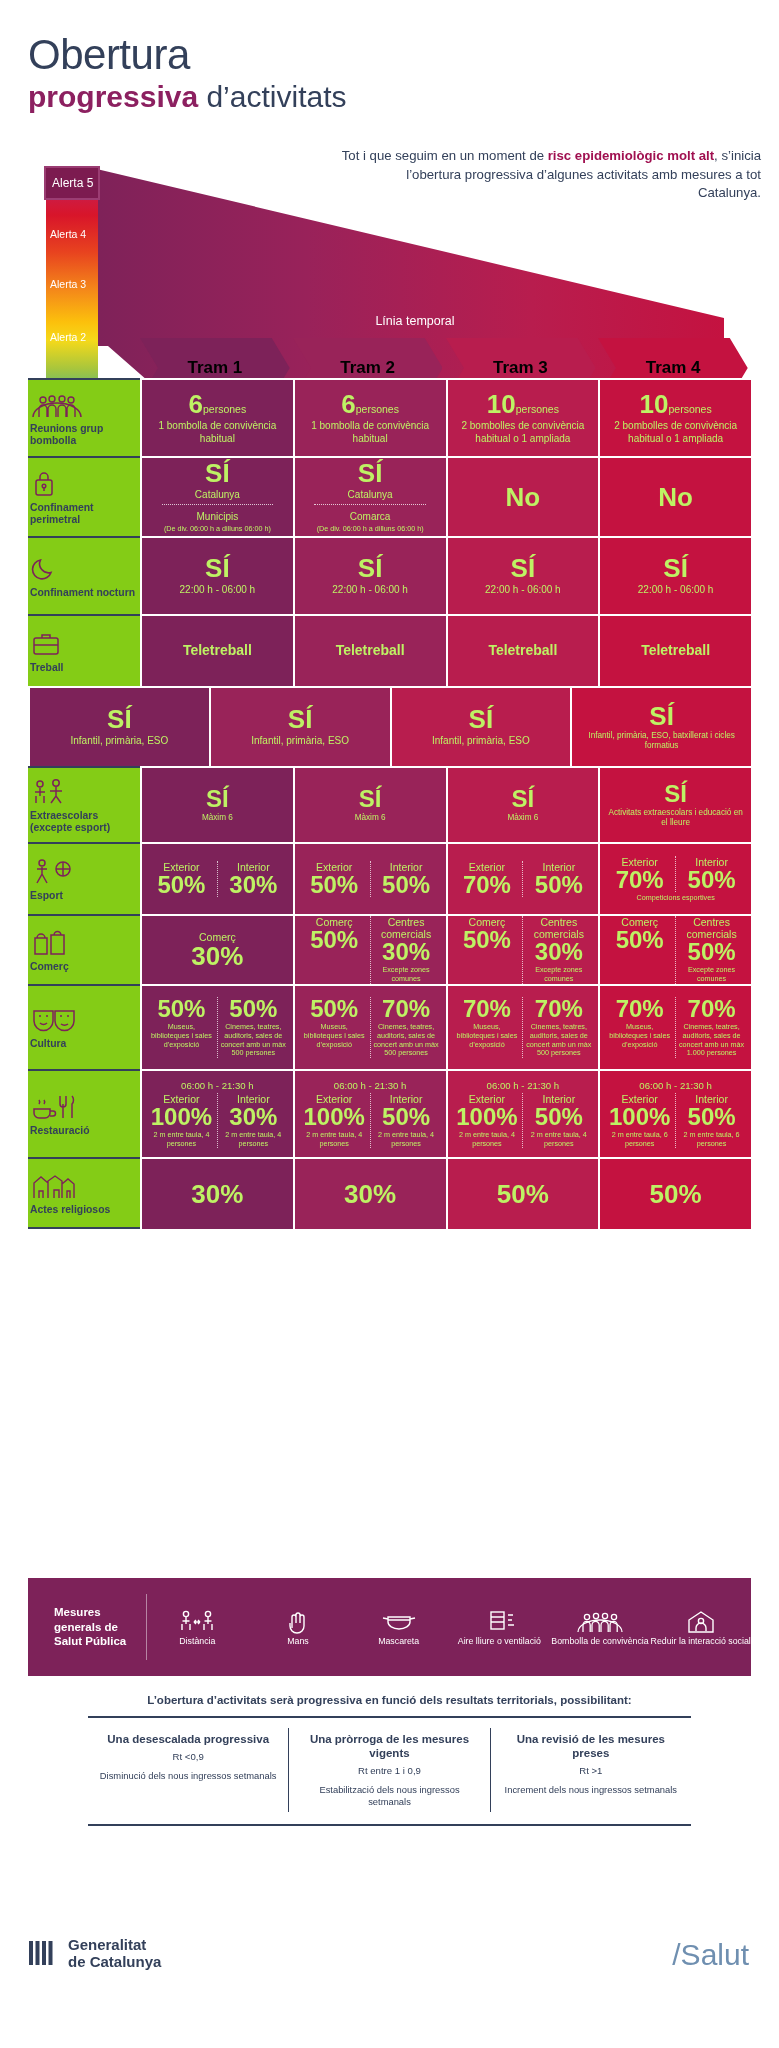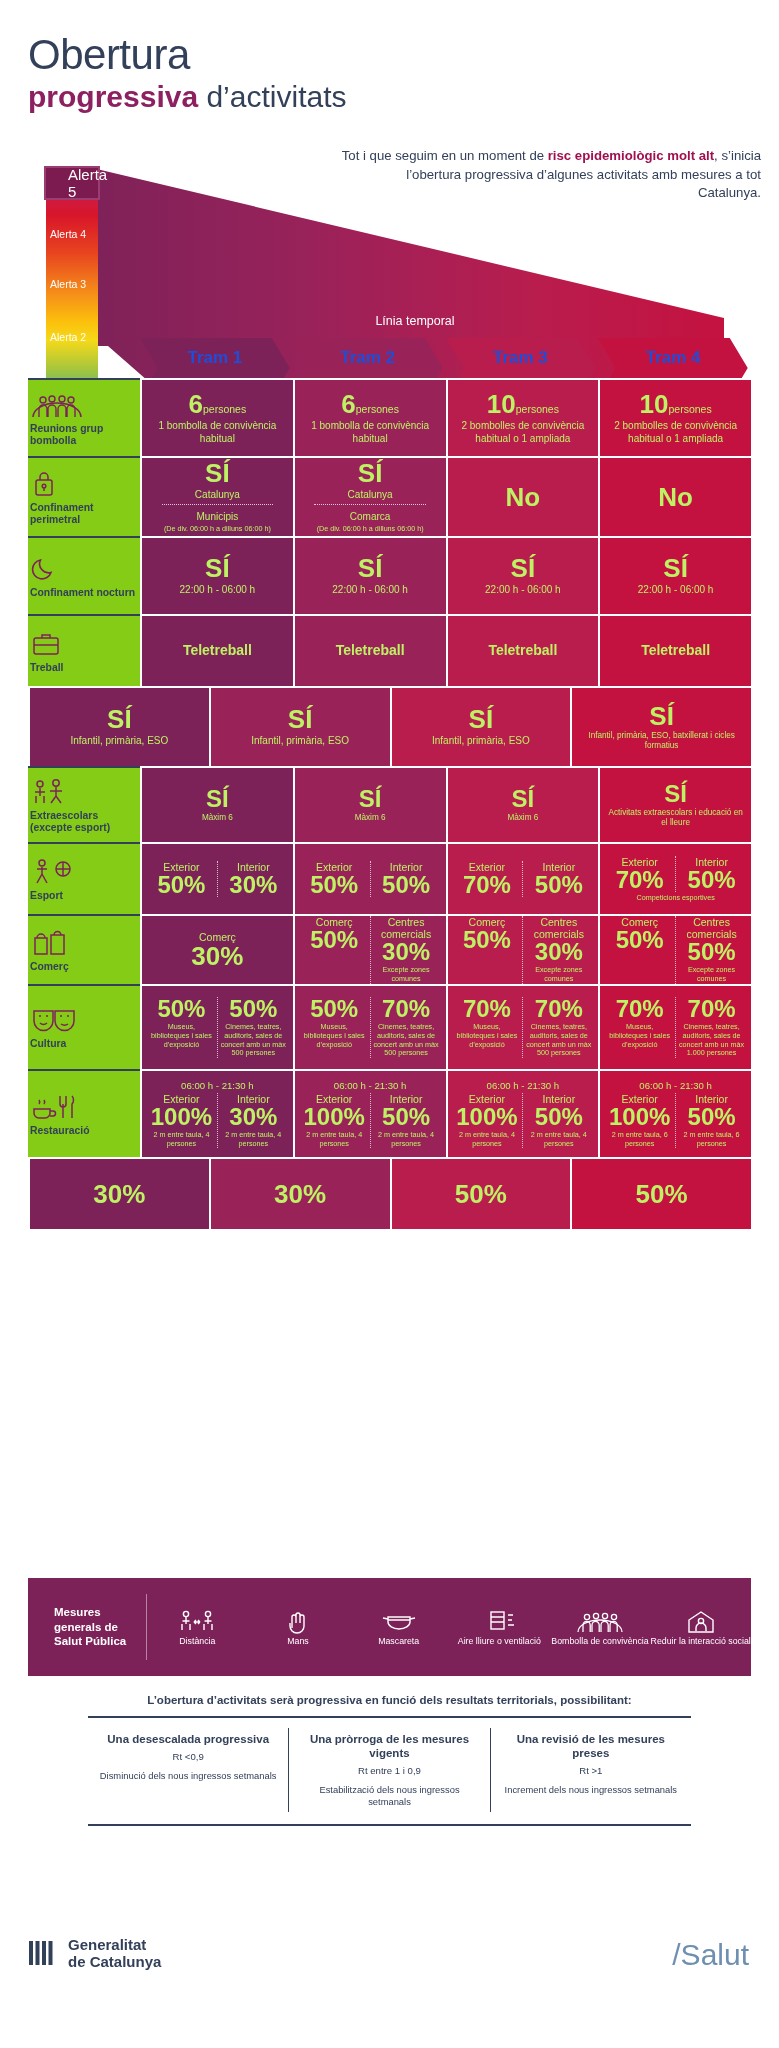--- a/index.html
+++ b/index.html
@@ -35,21 +35,21 @@
   .risk-bar {
     position: absolute; left: 30px; top: 12px; width: 52px; height: 232px;
     background: linear-gradient(to bottom,
       #c3235e 0%, #d8152a 16%, #e8431f 32%, #f4871a 48%,
       #fcc00c 62%, #f5d91a 70%, #a9c63c 82%, #45b58a 96%, #2fae92 100%);
   }
   .risk-tick { position: absolute; left: 34px; font-size: 10.5px; color: #ffffff; }
   .alerta5-box {
     position: absolute; left: 28px; top: 0px; width: 56px; height: 34px;
     background: #7c1b50; border: 2px solid #9b3d73;
-    color: #fff; font-size: 15px; display: flex; align-items: center; padding-left: 22px;
+    color: #fff; font-size: 12px; display: flex; align-items: center; padding-left: 6px;
   }
 
   
   .wedge { position: absolute; left: 84px; top: 166px; width: 640px; height: 215px; }
 
   
   .linia-temporal {
     position: absolute; left: 250px; top: 314px; width: 330px;
     text-align: center; color: #fff; font-size: 12.5px;
   }
@@ -75,22 +75,22 @@
   }
   .c1 { background: #7d2259; }
   .c2 { background: #992359; }
   .c3 { background: #b81d4e; }
   .c4 { background: #c41240; }
 
   
   .hdr-row { height: 40px; }
   .hdr-spacer { width: 112px; flex: 0 0 112px; }
   .hdr {
-    flex: 1 1 0; position: relative; color: #1d4ed8; font-size: 17px; font-weight: bold;
-    display: flex; align-items: center; justify-content: center;
+    flex: 1 1 0; position: relative; color: #000000; font-size: 17px; font-weight: bold;
+    display: flex; align-items: flex-end; justify-content: center;
     margin-right: 3px;
   }
   .hdr .shape { position: absolute; inset: 0; }
   .hdr span { position: relative; z-index: 2; }
 
   
   .big { font-size: 26px; font-weight: bold; line-height: 1; }
   .big-sm { font-size: 24px; font-weight: bold; line-height: 1; }
   .unit { font-size: 10.5px; font-weight: normal; }
   .sub { font-size: 10px; line-height: 1.22; margin-top: 3px; }
@@ -619,20 +619,29 @@
         <div class="half">
             <div class="lbl">Interior</div>
             <div class="big-sm">50%</div>
             <div class="tiny">2 m entre taula, 6 persones</div>
           </div>
       </div>
     </div>
   </div>
 
   <div class="row" style="height:72px">
+    <div class="lab-cell" style="border-bottom:2.4px solid #33405a">
+      <div class="ic">
+        <svg width="46" height="30" viewBox="0 0 46 30" fill="none" stroke="#7d2259" stroke-width="1.4">
+            <path d="M4 28V13l7-6 7 6v15M18 28V11l7-5 7 5v17M32 28V14l6-5 6 5v14"></path>
+            <path d="M9 28v-7h4v7M24 28v-8h5v8M37 28v-7h3v7"></path>
+          </svg>
+      </div>
+      <div class="txt">Actes religiosos</div>
+    </div>
     <div class="data-cell c1">
         <div class="big">30%</div>
       </div>
     <div class="data-cell c2">
         <div class="big">30%</div>
       </div>
     <div class="data-cell c3">
         <div class="big">50%</div>
       </div>
     <div class="data-cell c4">

